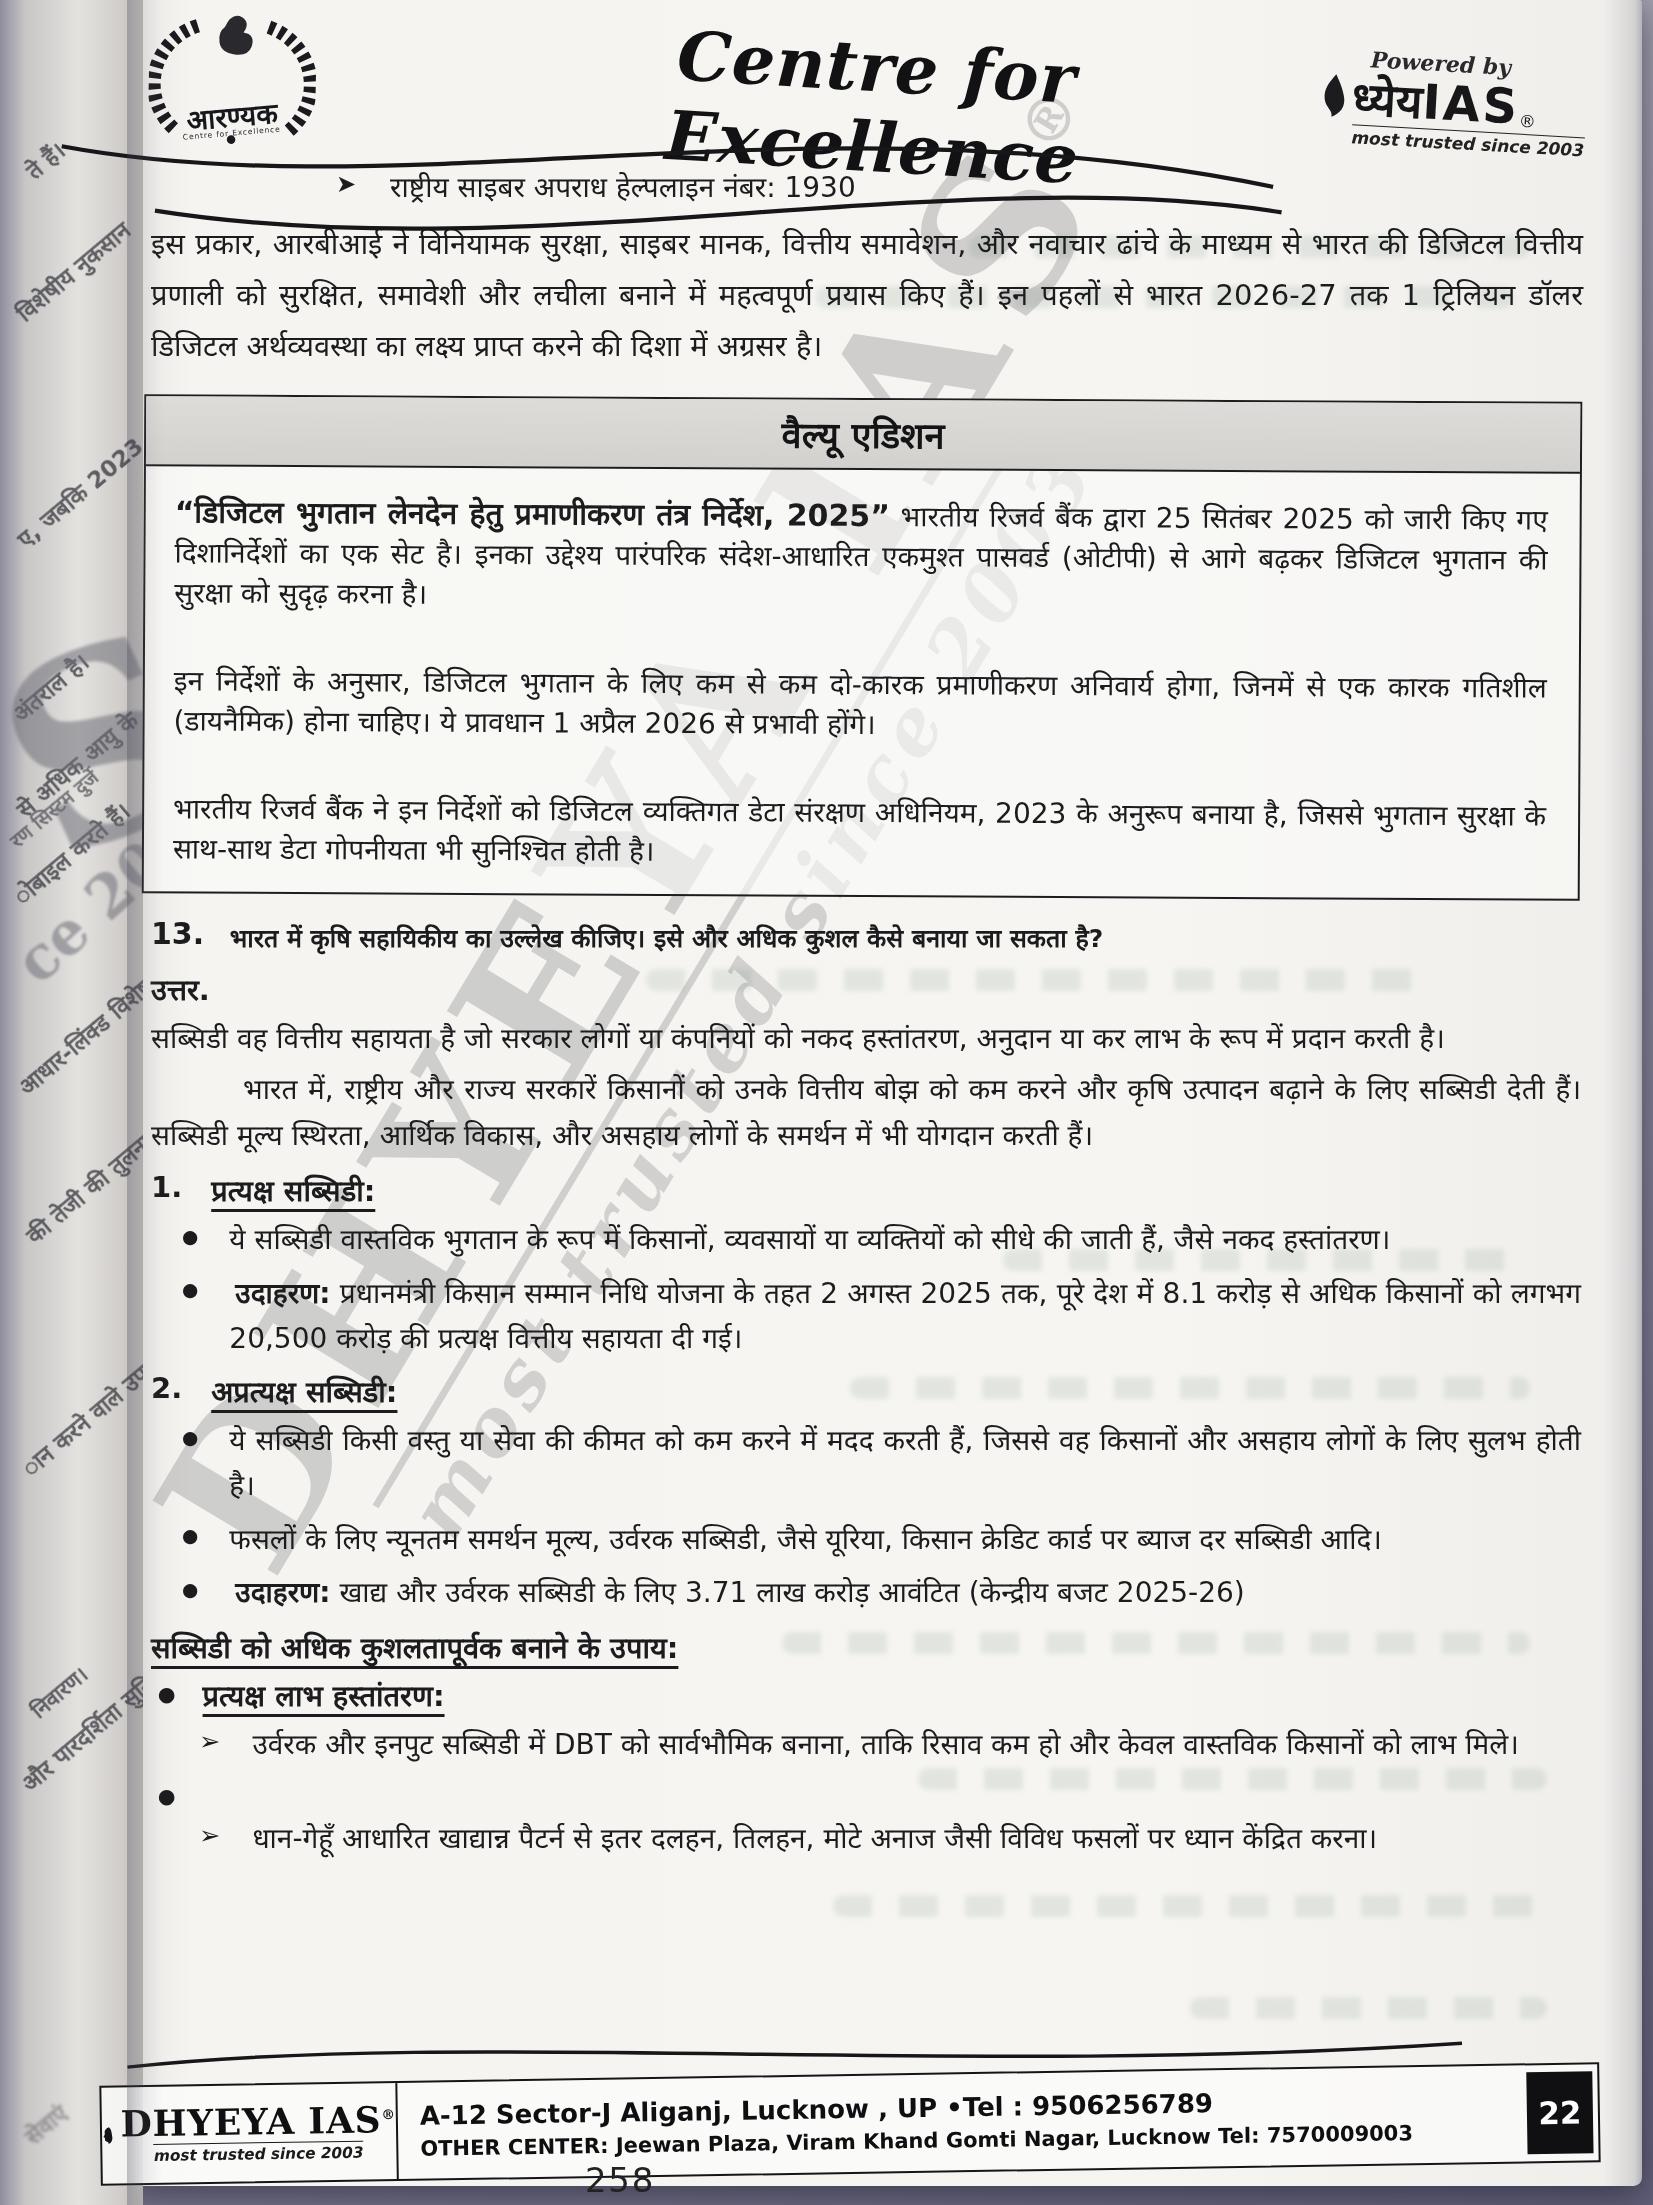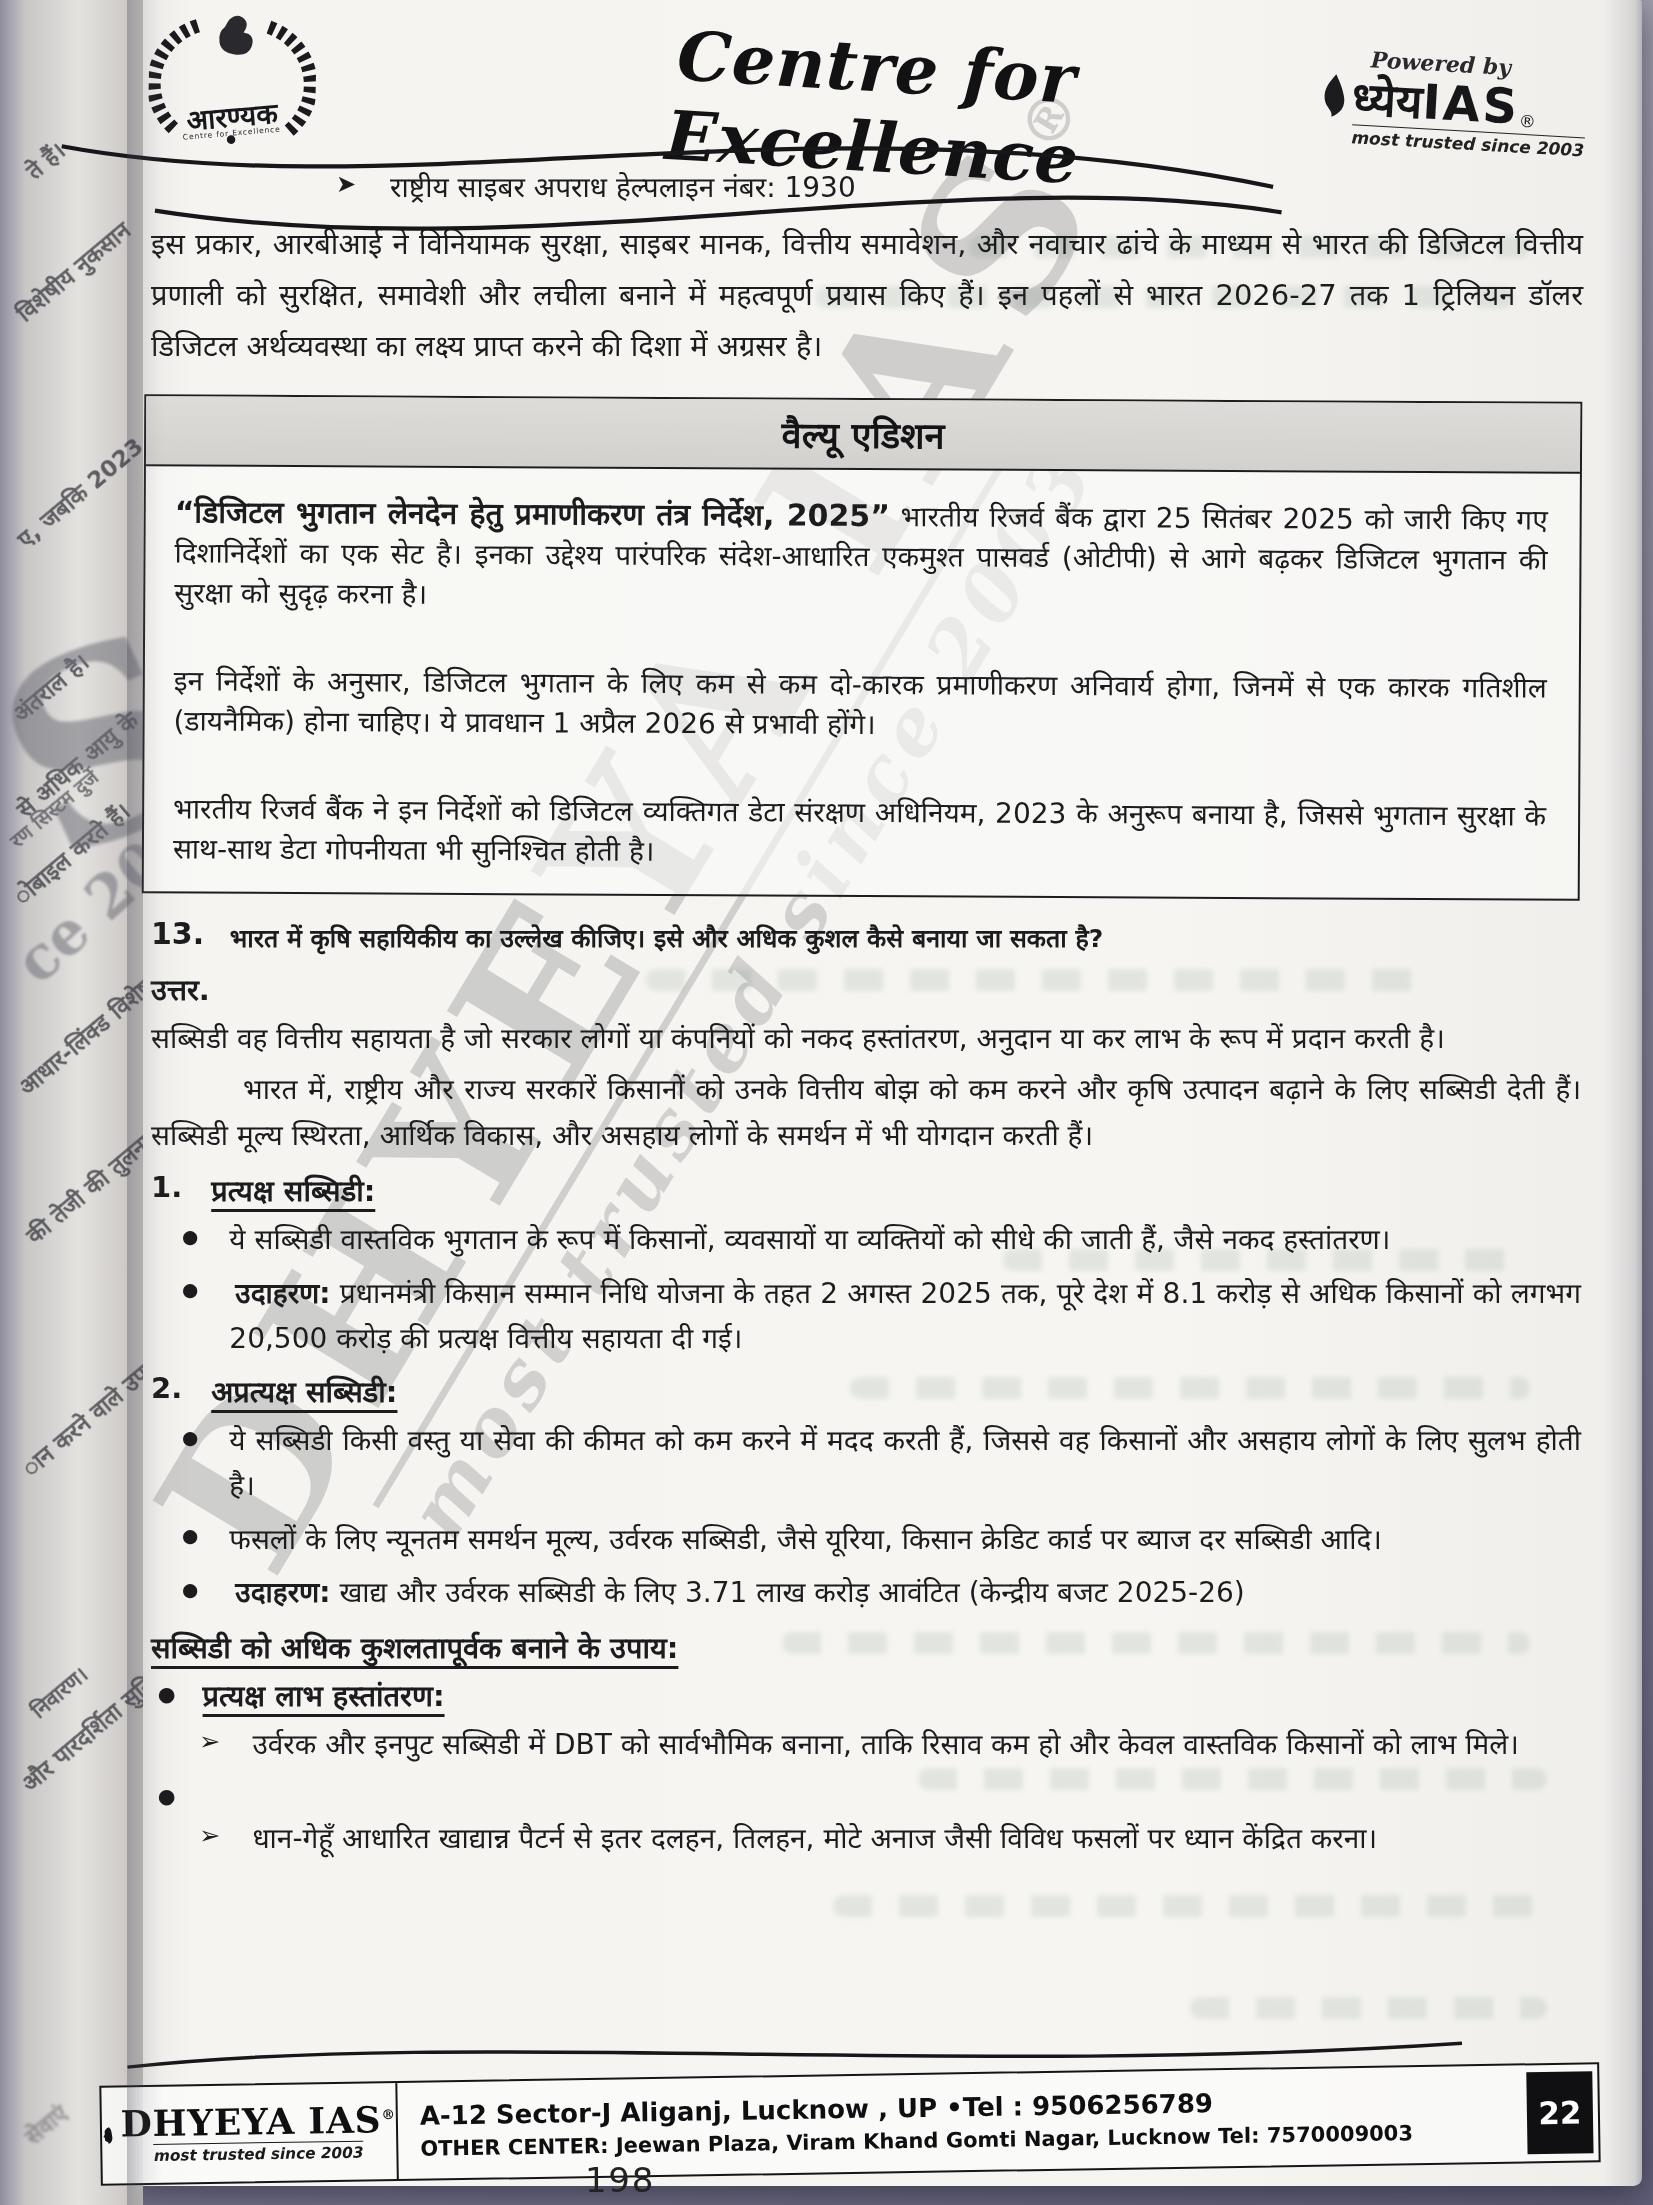--- a/index.html
+++ b/index.html
@@ -313,16 +313,16 @@
         <span class="f-name"><span>DHYEYA IAS</span><sup>®</sup></span>
         <span class="f-tag">most trusted since 2003</span>
       </span>
     </div>
     <div class="f-addr">
       <div class="f-a1">A-12 Sector-J Aliganj, Lucknow , UP •Tel : 9506256789</div>
       <div class="f-a2">OTHER CENTER: Jeewan Plaza, Viram Khand Gomti Nagar, Lucknow Tel: 7570009003</div>
     </div>
     <div class="f-badge">22</div>
   </div>
-  <div class="page-num">198</div>
+  <div class="page-num">258</div>
 
 </div>
 
 
 </body></html>

